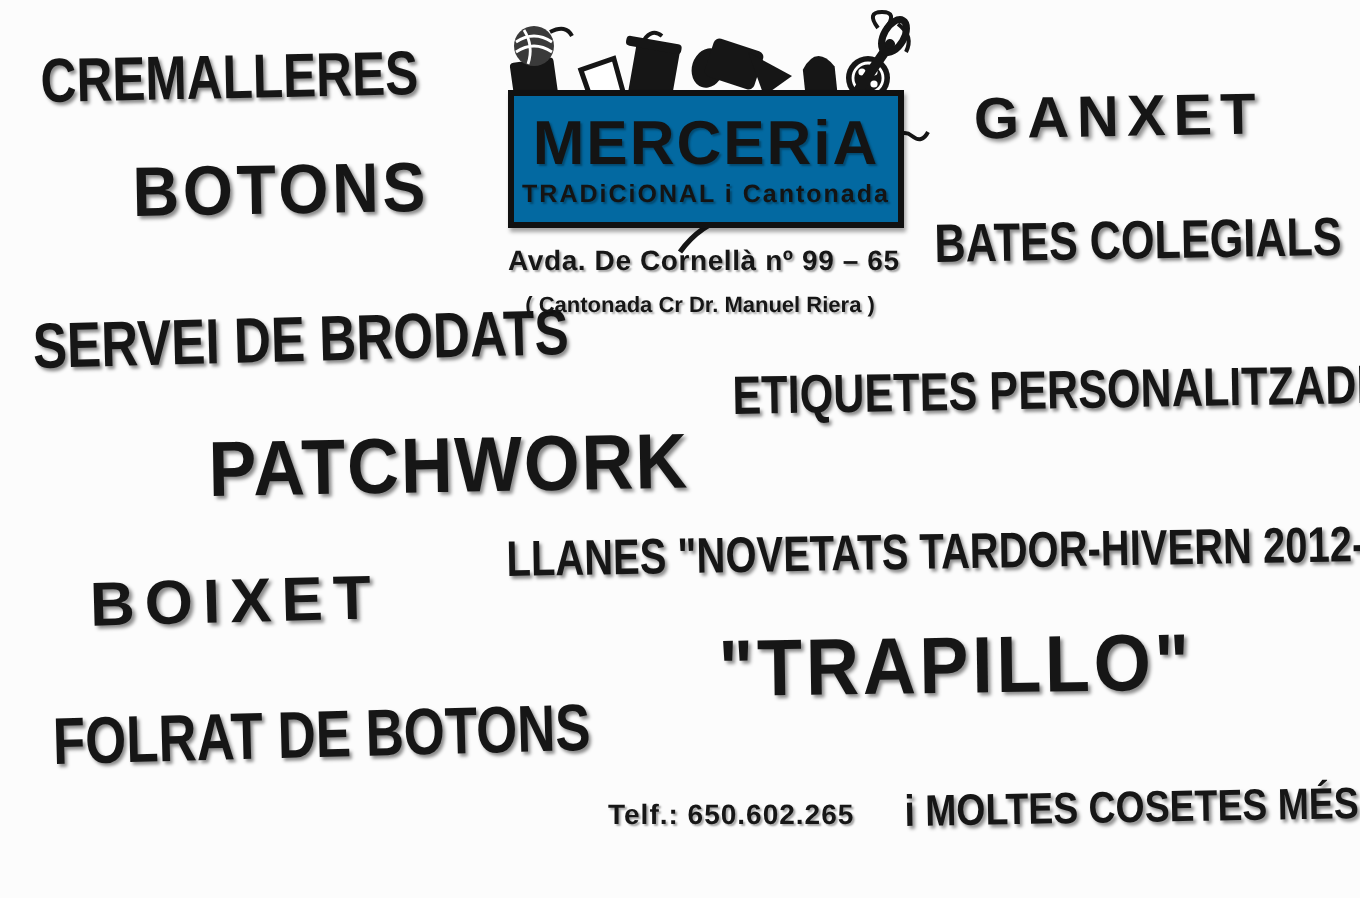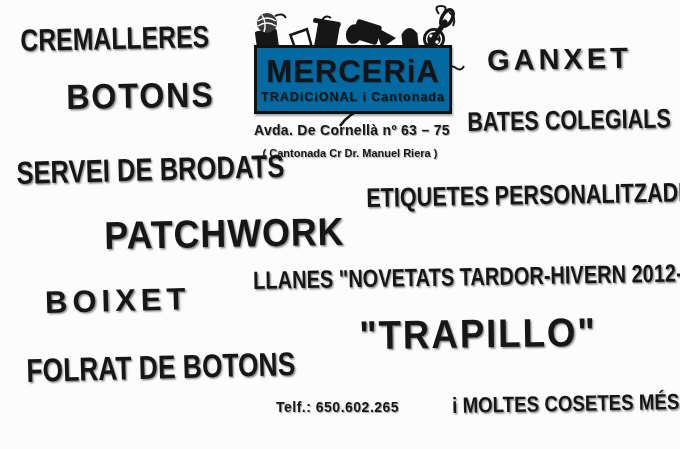--- a/index.html
+++ b/index.html
@@ -30,21 +30,21 @@
   #t-ganxet{left:487px;top:45px;font-size:29px;letter-spacing:4px;transform:rotate(-1deg);}
   #t-bates{left:467px;top:109px;font-size:27px;transform:rotate(-1deg) scaleX(0.80);}
   #t-servei{left:16px;top:157px;font-size:32px;transform:rotate(-1.5deg) scaleX(0.80);}
   #t-etiquetes{left:366px;top:185px;font-size:27px;transform:rotate(-1deg) scaleX(0.80);}
   #t-patchwork{left:104px;top:216px;font-size:39px;letter-spacing:1px;transform:rotate(-1deg) scaleX(0.92);transform-origin:left top;}
   #t-llanes{left:253px;top:268px;font-size:25px;transform:rotate(-1deg) scaleX(0.80);}
   #t-boixet{left:45px;top:285px;font-size:31px;letter-spacing:5px;transform:rotate(-1.5deg);}
   #t-trapillo{left:359px;top:315px;font-size:40px;letter-spacing:2px;transform:rotate(-0.8deg) scaleX(0.92);transform-origin:left top;}
   #t-folrat{left:26px;top:354px;font-size:33px;transform:rotate(-1.5deg) scaleX(0.80);}
   #t-moltes{left:452px;top:395px;font-size:22px;transform:rotate(-1deg) scaleX(0.85);}
-  #t-telf{left:276px;top:400px;font-size:14px;letter-spacing:0.5px;text-shadow:1px 1px 1px rgba(0,0,0,0.35);}
+  #t-telf{left:304px;top:400px;font-size:14px;letter-spacing:0.5px;text-shadow:1px 1px 1px rgba(0,0,0,0.35);}
 
   
   #logo-box{
     position:absolute;left:254px;top:45px;width:192px;height:63px;
     background:#0369a1;border:3px solid #111;
     box-shadow:1px 2px 2px rgba(0,0,0,0.35);
     display:flex;flex-direction:column;align-items:center;justify-content:center;
     z-index:3;
   }
   #logo-name{font-size:31px;font-weight:700;letter-spacing:1px;line-height:1;text-shadow:1px 1px 1px rgba(0,0,0,0.3);}
@@ -134,18 +134,18 @@
     <svg width="30" height="22" viewBox="0 0 30 22">
       <path d="M28 2 Q12 6 2 20" stroke="#161616" stroke-width="2.6" fill="none"></path>
     </svg>
   </div>
 
   <div id="logo-box">
     <div id="logo-name">MERCERiA</div>
     <div id="logo-tagline">TRADiCiONAL i Cantonada</div>
   </div>
 
-  <div class="txt" id="addr1">Avda. De Cornellà nº 63 – 75</div>
+  <div class="txt" id="addr1">Avda. De Cornellà nº 99 – 65</div>
   <div class="txt" id="addr2">( Cantonada Cr Dr. Manuel Riera )</div>
 
   <div class="txt" id="t-telf">Telf.: 650.602.265</div>
 
 </div>
 
 </body></html>

